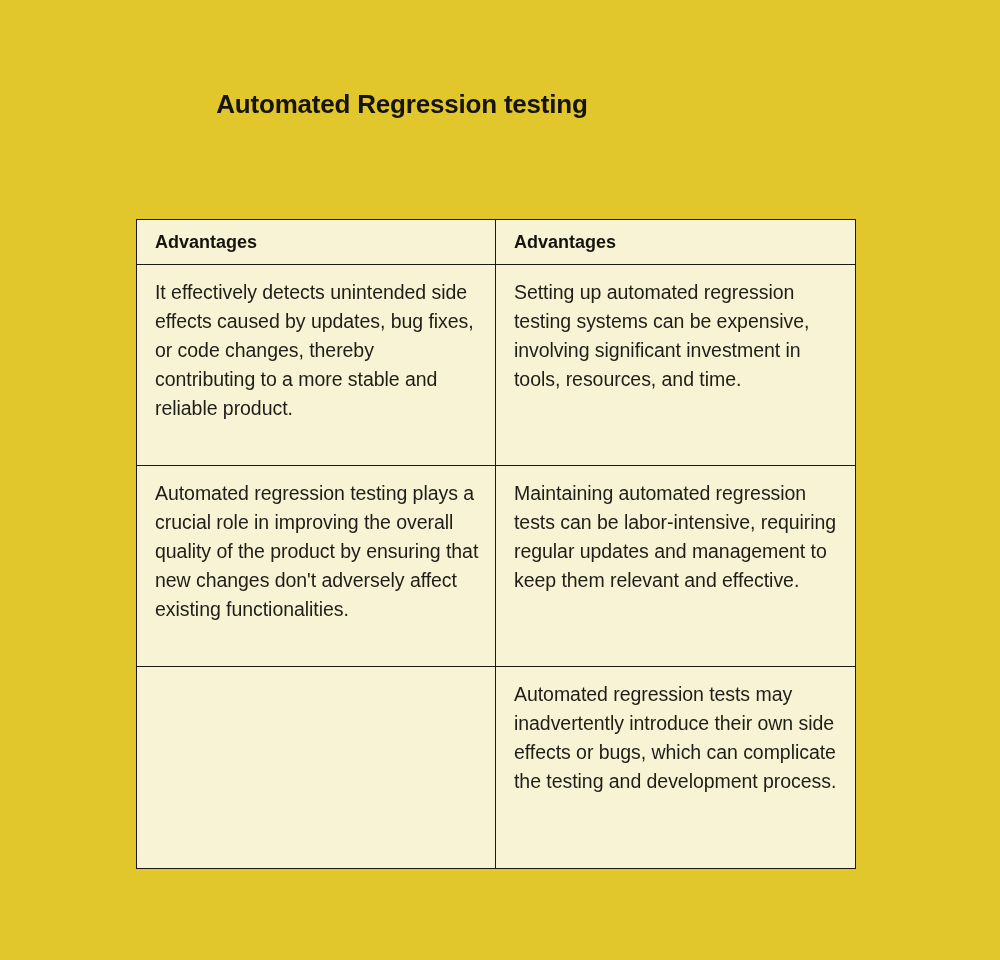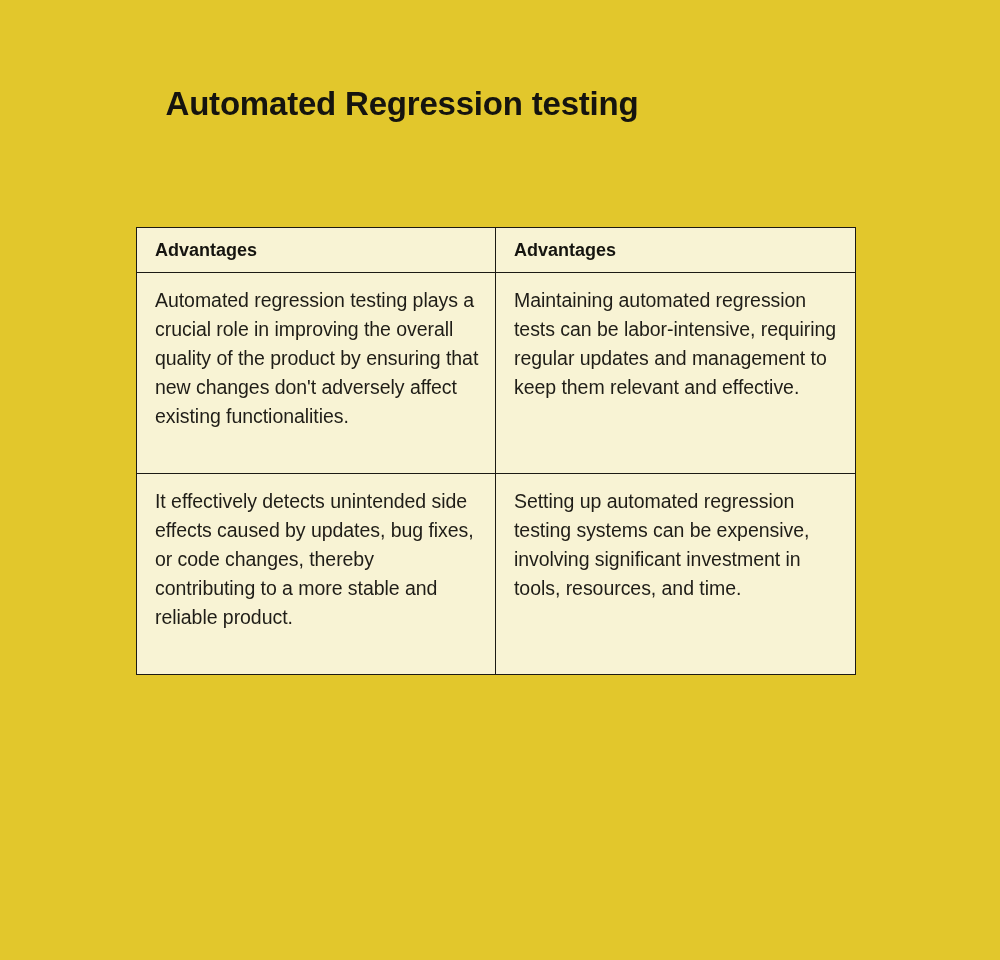--- a/index.html
+++ b/index.html
@@ -15,31 +15,31 @@
     overflow: hidden;
     position: relative;
   }
 
   .page-title {
     position: absolute;
     left: 0;
     top: 84px;
     width: 804px;
     text-align: center;
-    font-size: 33px;
+    font-size: 26px;
     font-weight: bold;
     letter-spacing: -0.2px;
     color: #15140f;
     line-height: 40px;
   }
 
   .table-wrap {
     position: absolute;
     left: 136px;
-    top: 227px;
+    top: 219px;
     width: 719px;
   }
 
   table.compare-table {
     width: 719px;
     border-collapse: collapse;
     table-layout: fixed;
     background: #f8f3d4;
   }
 
@@ -98,29 +98,37 @@
           <div class="th-inner">Advantages</div>
         </th>
         <th>
           <div class="th-inner">Advantages</div>
         </th>
       </tr>
     </thead>
     <tbody>
       <tr class="row-body">
         <td>
+          <div class="cell-inner">It effectively detects unintended side effects caused by updates, bug fixes, or code changes, thereby contributing to a more stable and reliable product.</div>
+        </td>
+        <td>
+          <div class="cell-inner">Setting up automated regression testing systems can be expensive, involving significant investment in tools, resources, and time.</div>
+        </td>
+      </tr>
+      <tr class="row-body">
+        <td>
           <div class="cell-inner">Automated regression testing plays a crucial role in improving the overall quality of the product by ensuring that new changes don't adversely affect existing functionalities.</div>
         </td>
         <td>
           <div class="cell-inner">Maintaining automated regression tests can be labor-intensive, requiring regular updates and management to keep them relevant and effective.</div>
         </td>
       </tr>
-      <tr class="row-body">
+      <tr class="row-body row-last">
         <td>
-          <div class="cell-inner">It effectively detects unintended side effects caused by updates, bug fixes, or code changes, thereby contributing to a more stable and reliable product.</div>
+          <div class="cell-inner cell-empty"></div>
         </td>
         <td>
-          <div class="cell-inner">Setting up automated regression testing systems can be expensive, involving significant investment in tools, resources, and time.</div>
+          <div class="cell-inner">Automated regression tests may inadvertently introduce their own side effects or bugs, which can complicate the testing and development process.</div>
         </td>
       </tr>
     </tbody>
   </table>
 </div>
 
 </body></html>

